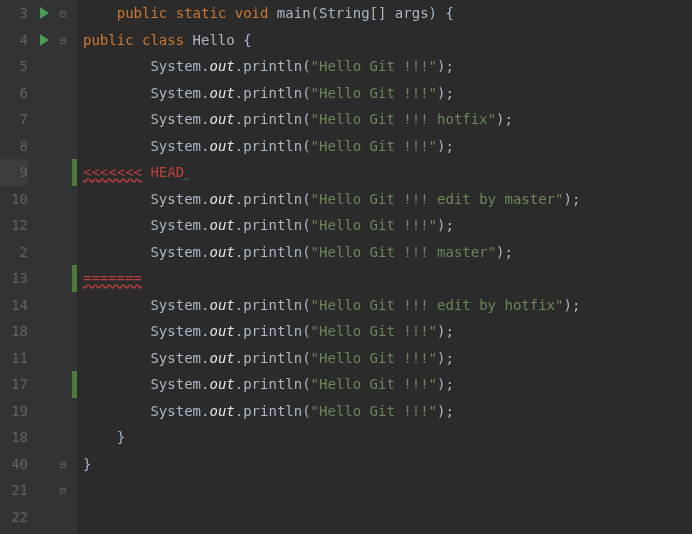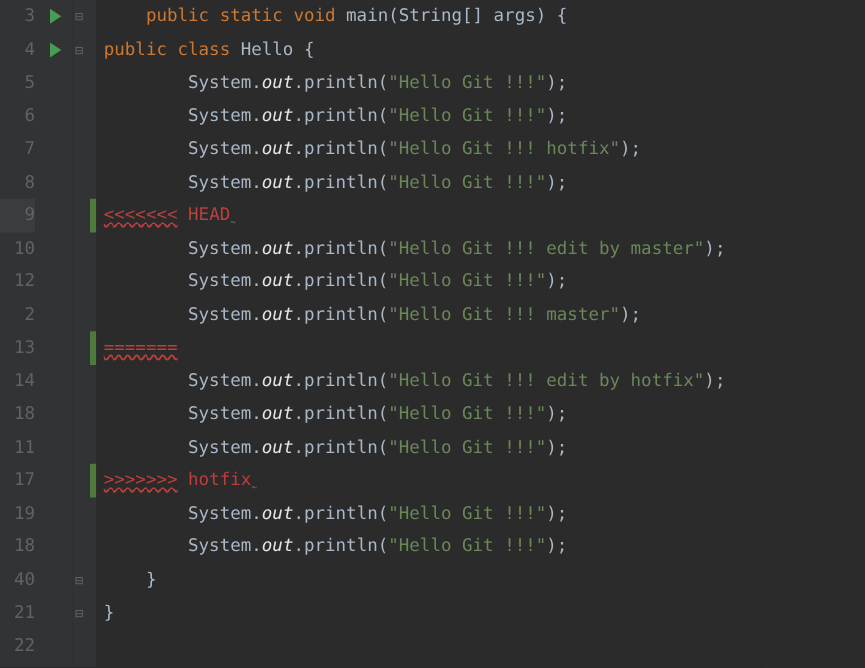--- a/index.html
+++ b/index.html
@@ -158,21 +158,20 @@
   <div class="code-line"><span>        </span><span>System.</span><span class="field">out</span><span>.println(</span><span class="str">"Hello Git !!! edit by master"</span><span>);</span></div>
   <div class="code-line"><span>        </span><span>System.</span><span class="field">out</span><span>.println(</span><span class="str">"Hello Git !!!"</span><span>);</span></div>
   <div class="code-line"><span>        </span><span>System.</span><span class="field">out</span><span>.println(</span><span class="str">"Hello Git !!! master"</span><span>);</span></div>
 
   <div class="code-line"><span class="err wavy">=======</span></div>
 
   <div class="code-line"><span>        </span><span>System.</span><span class="field">out</span><span>.println(</span><span class="str">"Hello Git !!! edit by hotfix"</span><span>);</span></div>
   <div class="code-line"><span>        </span><span>System.</span><span class="field">out</span><span>.println(</span><span class="str">"Hello Git !!!"</span><span>);</span></div>
   <div class="code-line"><span>        </span><span>System.</span><span class="field">out</span><span>.println(</span><span class="str">"Hello Git !!!"</span><span>);</span></div>
 
-  <div class="code-line"><span class="err wavy">&gt;&gt;&gt;&gt;&gt;&gt;&gt;</span><span class="err"> hotfix</span><span class="tilde">˷</span></div>
 
   <div class="code-line"><span>        </span><span>System.</span><span class="field">out</span><span>.println(</span><span class="str">"Hello Git !!!"</span><span>);</span></div>
   <div class="code-line"><span>        </span><span>System.</span><span class="field">out</span><span>.println(</span><span class="str">"Hello Git !!!"</span><span>);</span></div>
 
   <div class="code-line"><span>    </span><span>}</span></div>
   <div class="code-line"><span></span><span>}</span></div>
   <div class="code-line"></div>
 </div>
 
 </body></html>

